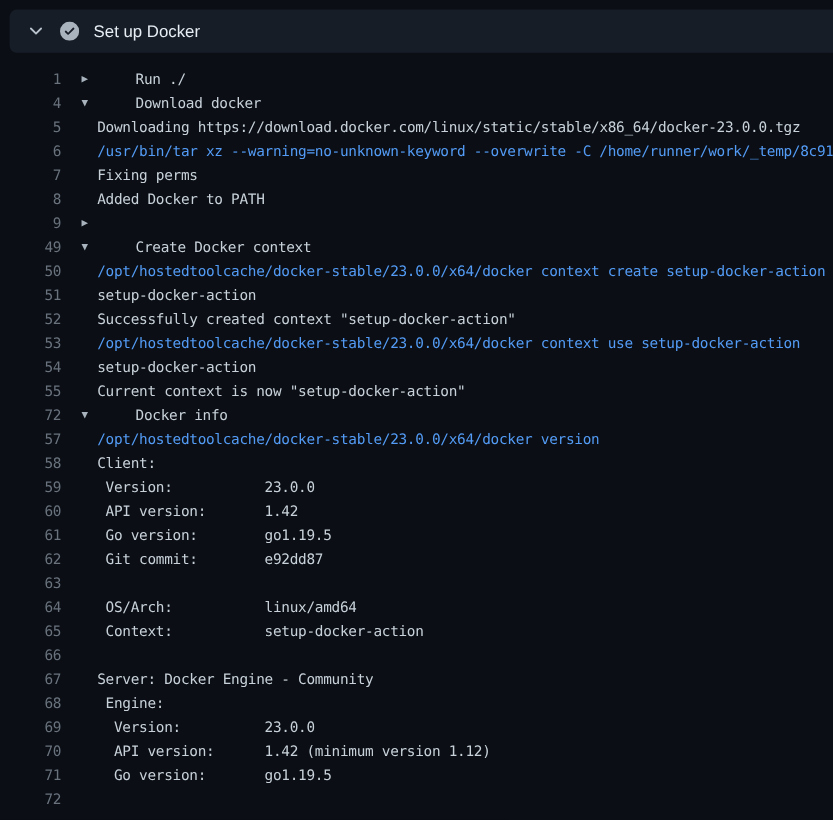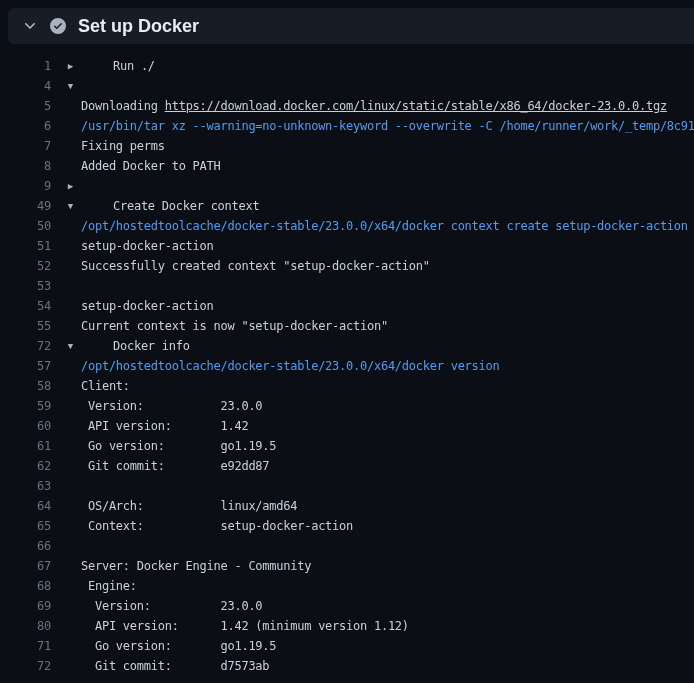--- a/index.html
+++ b/index.html
@@ -24,21 +24,21 @@
     border-radius:6px;
     display:flex;align-items:center;
     padding-left:14px;
     cursor:pointer;
   }
   .chev{width:16px;height:16px;flex:none;display:inline-flex;}
   .status{width:16px;height:16px;flex:none;margin-left:12px;display:inline-flex;}
   .title{
     margin-left:12px;
     color:var(--title);
-    font-size:18px;font-weight:700;
+    font-size:14px;font-weight:400;
     white-space:nowrap;
   }
   .log{
     position:absolute;left:0;top:44px;width:694px;
     padding-top:12px;
     overflow:hidden;
   }
   .row{
     display:flex;height:20px;line-height:20px;
     font-family:"DejaVu Sans Mono",monospace;
@@ -53,21 +53,21 @@
   .arrow{
     width:26px;flex:none;text-align:right;padding-right:4px;
     color:var(--icon-gray);
     font-size:9px;line-height:20px;
     cursor:pointer;
   }
   .txt{color:var(--text);white-space:pre;overflow:hidden;}
   .row.child .txt{padding-left:4px;}
   .row.group .txt{cursor:pointer;padding-left:36px;}
   .row.command .txt{color:var(--command);}
-  .url{text-decoration:underline;cursor:pointer;}
+  .url{cursor:pointer;}
 </style>
 </head>
 <body>
 
 <div class="page">
 
   <div class="step-header">
     <span class="chev">
       <svg viewBox="0 0 16 16" width="16" height="16" aria-hidden="true">
         <path fill="#b7c1cc" d="M12.78 5.22a.749.749 0 0 1 0 1.06l-4.25 4.25a.749.749 0 0 1-1.06 0L3.22 6.28a.749.749 0 1 1 1.06-1.06L8 8.939l3.72-3.72a.749.749 0 0 1 1.06 0Z"></path>
@@ -84,20 +84,21 @@
   <div class="log">
   <div class="row group">
     <span class="num">1</span>
     <span class="arrow">▶</span>
     <span class="txt">Run ./</span>
   </div>
 
   <div class="row group">
     <span class="num">4</span>
     <span class="arrow">▼</span>
+    <span class="txt">Download docker</span>
   </div>
 
   <div class="row child">
     <span class="num">5</span>
     <span class="arrow"></span>
     <span class="txt"><span>Downloading </span><span class="url">https://download.docker.com/linux/static/stable/x86_64/docker-23.0.0.tgz</span></span>
   </div>
 
   <div class="row child command">
     <span class="num">6</span>
@@ -142,20 +143,21 @@
 
   <div class="row child">
     <span class="num">52</span>
     <span class="arrow"></span>
     <span class="txt">Successfully created context "setup-docker-action"</span>
   </div>
 
   <div class="row child command">
     <span class="num">53</span>
     <span class="arrow"></span>
+    <span class="txt">/opt/hostedtoolcache/docker-stable/23.0.0/x64/docker context use setup-docker-action</span>
   </div>
 
   <div class="row child">
     <span class="num">54</span>
     <span class="arrow"></span>
     <span class="txt">setup-docker-action</span>
   </div>
 
   <div class="row child">
     <span class="num">55</span>
@@ -240,31 +242,30 @@
     <span class="txt"> Engine:</span>
   </div>
 
   <div class="row child">
     <span class="num">69</span>
     <span class="arrow"></span>
     <span class="txt">  Version:          23.0.0</span>
   </div>
 
   <div class="row child">
-    <span class="num">80</span>
+    <span class="num">70</span>
     <span class="arrow"></span>
     <span class="txt">  API version:      1.42 (minimum version 1.12)</span>
   </div>
 
   <div class="row child">
     <span class="num">71</span>
     <span class="arrow"></span>
     <span class="txt">  Go version:       go1.19.5</span>
   </div>
 
   <div class="row child">
     <span class="num">72</span>
     <span class="arrow"></span>
-    <span class="txt">  Git commit:       d7573ab</span>
   </div>
 </div>
 
 </div>
 
 </body></html>

